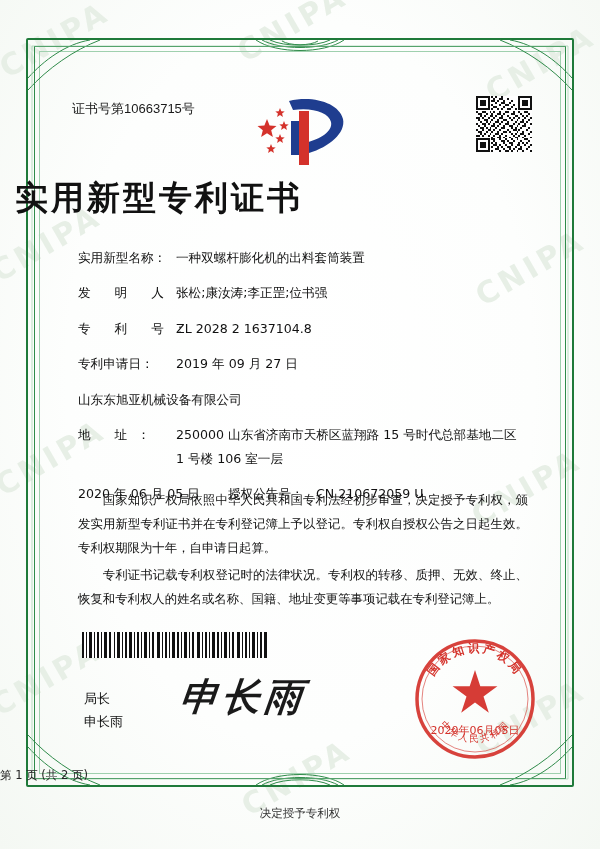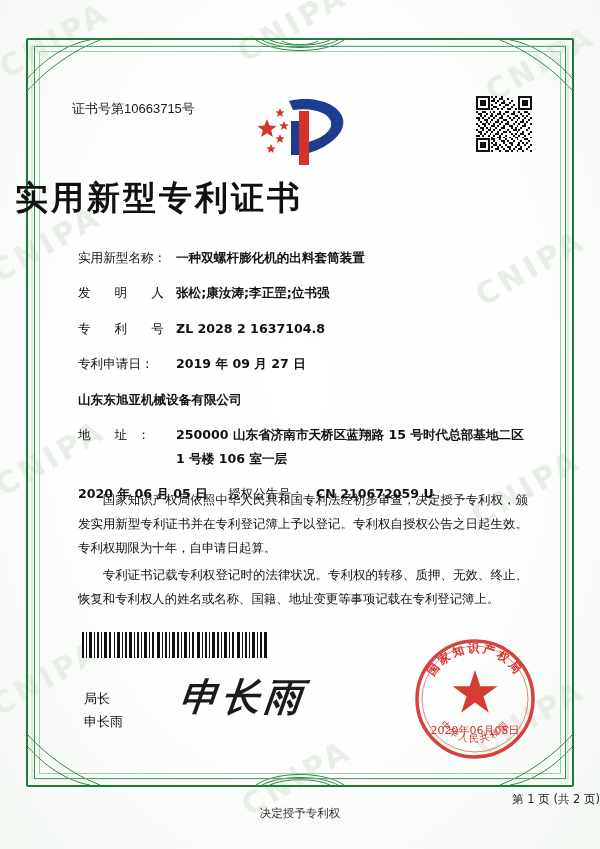--- a/index.html
+++ b/index.html
@@ -87,21 +87,21 @@
   }
   .row{display:flex;align-items:flex-start;margin-bottom:11.5px;}
   .lbl{
     width:98px;flex:0 0 98px;
     white-space:nowrap;
     letter-spacing:0;
   }
   .lbl.sp1{letter-spacing:10px;}
   .lbl.sp2{letter-spacing:10px;}
   .lbl.sp3{letter-spacing:10px;}
-  .val{flex:1;font-weight:bold;}
+  .val{flex:1;}
 
   
   .paras{
     position:absolute;left:78px;right:72px;top:488px;
     font-size:12.4px;color:#111;line-height:1.95;
     text-align:justify;
   }
   .paras p{margin:0 0 2px 0;text-indent:2em;}
 
   
@@ -125,21 +125,21 @@
 
   
   .seal{
     position:absolute;right:60px;top:634px;
     width:130px;height:130px;
   }
 
   
   .page-num{
     position:absolute;left:0;right:0;top:768px;
-    text-align:right;font-size:11.5px;color:#222;margin-top:24px;
+    text-align:left;font-size:11.5px;color:#222;
   }
   .footnote{
     position:absolute;left:0;right:0;top:806px;
     text-align:center;font-size:11.5px;color:#333;
   }
 </style>
 </head>
 <body>
 
 <div class="page">

